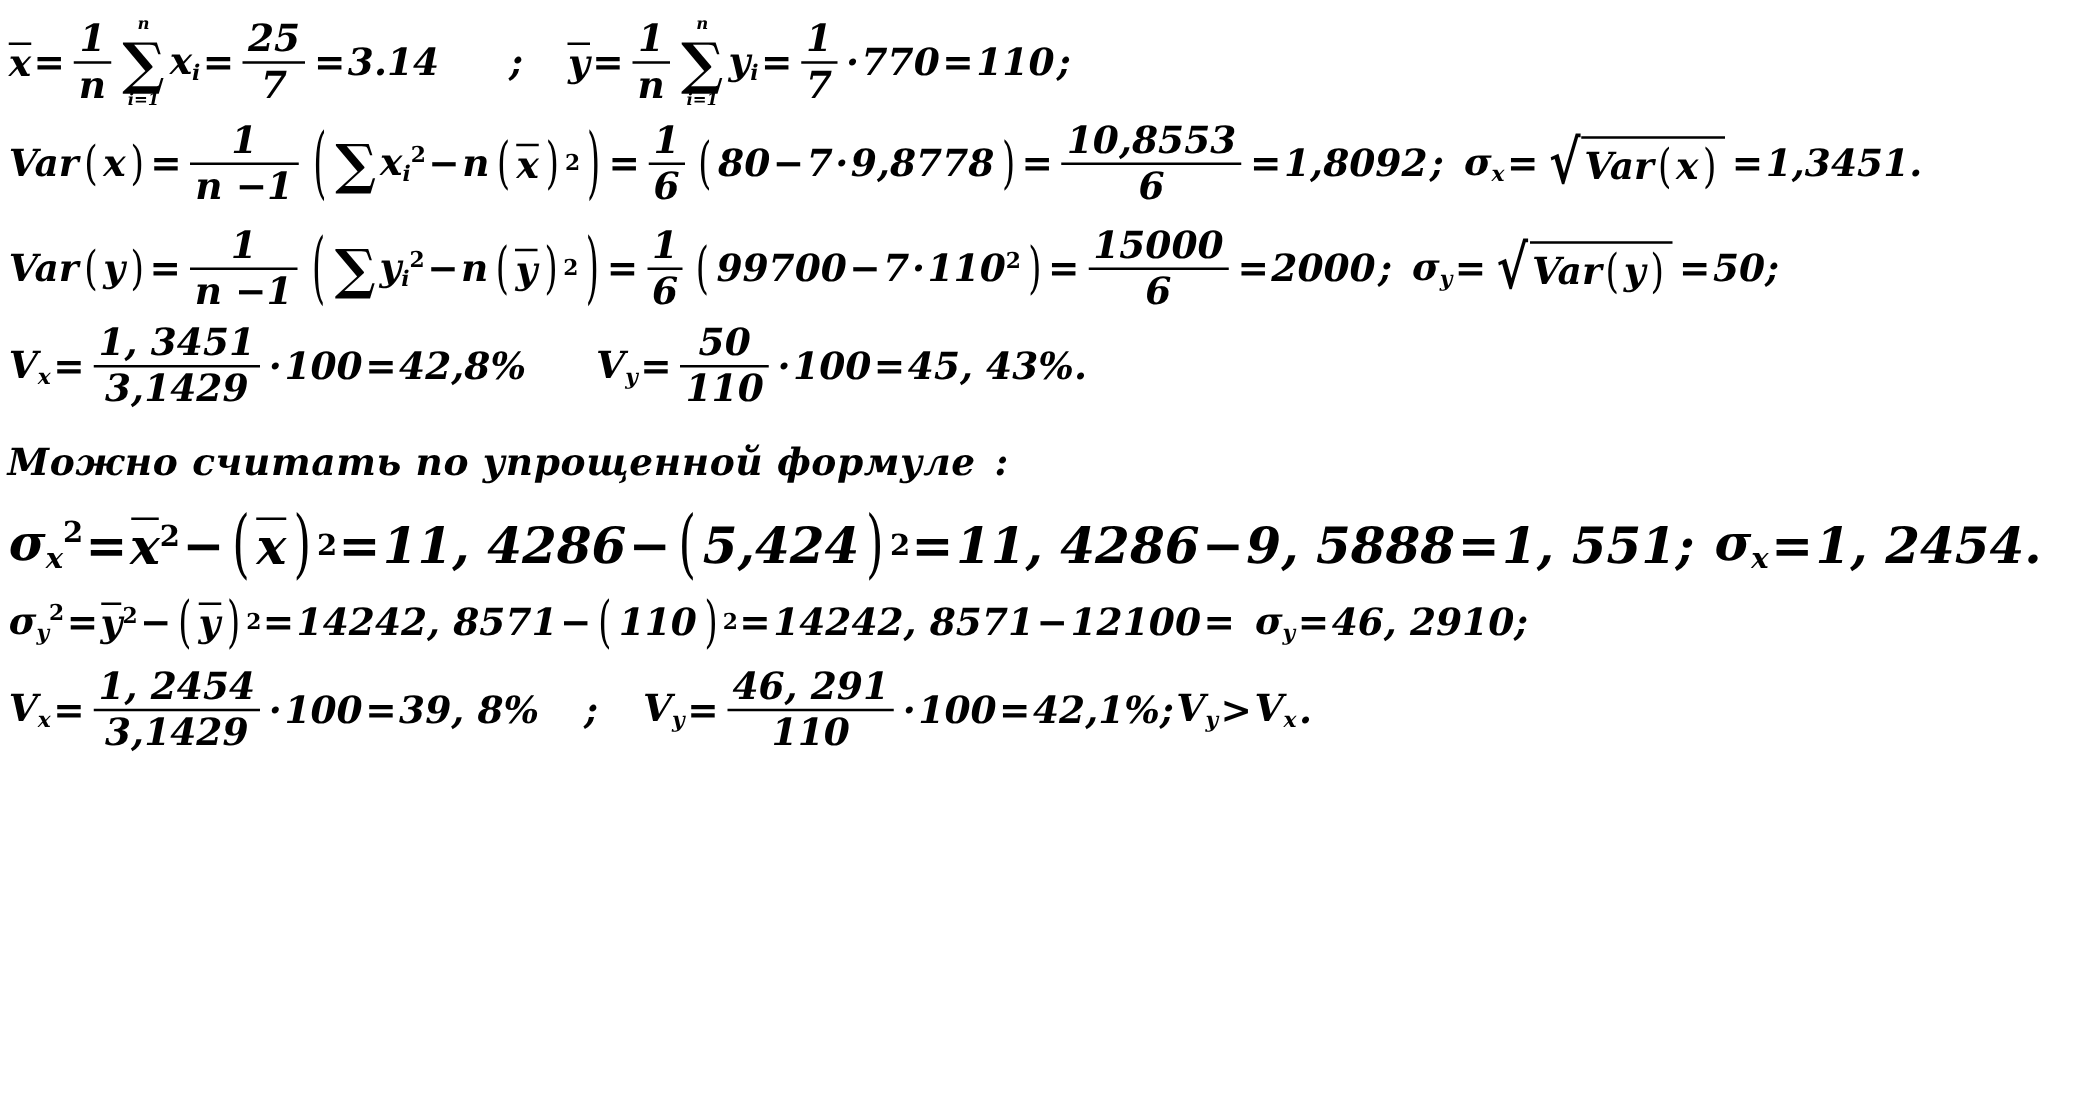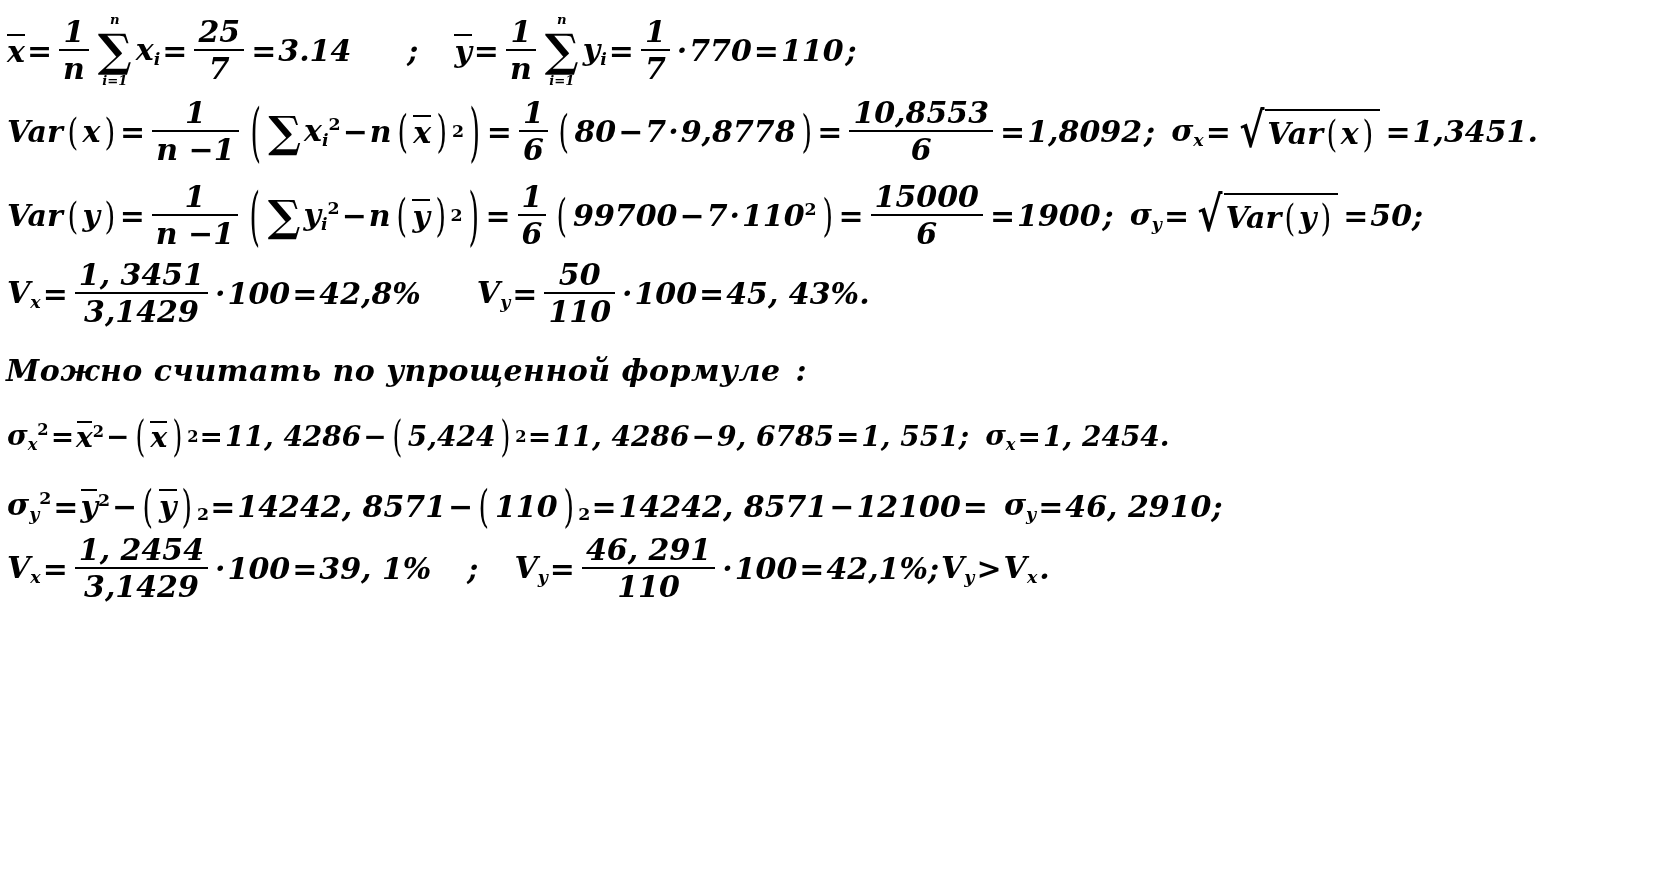--- a/index.html
+++ b/index.html
@@ -21,22 +21,22 @@
     font-style:italic;
     font-weight:700;
     white-space:nowrap;
   }
   
   .l1{ margin-top:4px;  height:76px; font-size:30px;}
   .l2{ margin-top:4px;  height:78px; font-size:30px;}
   .l3{ margin-top:6px;  height:78px; font-size:30px;}
   .l4{ margin-top:6px;  height:66px; font-size:30px;}
   .l5{ margin-top:22px; height:44px; font-size:30px;}
-  .l6{ margin-top:18px; height:52px; font-size:28px;}
-  .l7{ margin-top:10px; height:52px; font-size:30px;align-items:flex-end;}
+  .l6{ margin-top:18px; height:52px; font-size:40px;}
+  .l7{ margin-top:10px; height:52px; font-size:30px;}
   .l8{ margin-top:10px; height:68px; font-size:30px;}
 
   .tok{ padding:0 1px; }
   .sp{ display:inline-block; width:14px;}
   .sp-l{ display:inline-block; width:34px;}
   .sp-xl{ display:inline-block; width:54px;}
 
   
   .frac{
     display:inline-flex;
@@ -266,21 +266,21 @@
     <span class="tok">·</span>
     <span class="tok"><span>110</span><span class="supn">2</span></span>
     <span class="paren med">)</span>
     <span class="tok">=</span>
     <span class="frac">
       <span class="num">15000</span>
       <span class="bar"></span>
       <span class="den">6</span>
     </span>
     <span class="tok">=</span>
-    <span class="tok">1900</span>
+    <span class="tok">2000</span>
     <span class="tok">;</span>
     <span class="sp"></span>
     <span class="tok"><span>σ</span><sub>y</sub></span>
     <span class="tok">=</span>
     <span class="sqrt">
       <span class="rad">√</span>
       <span class="body">
         <span>Var</span>
         <span class="paren sm">(</span>
         <span>y</span>
@@ -335,21 +335,21 @@
     <span class="tok">=</span>
     <span class="tok">11, 4286</span>
     <span class="tok">−</span>
     <span class="paren med">(</span>
     <span class="tok">5,424</span>
     <span class="paren med">)</span>
     <span class="supn">2</span>
     <span class="tok">=</span>
     <span class="tok">11, 4286</span>
     <span class="tok">−</span>
-    <span class="tok">9, 6785</span>
+    <span class="tok">9, 5888</span>
     <span class="tok">=</span>
     <span class="tok">1, 551;</span>
     <span class="sp"></span>
     <span class="tok"><span>σ</span><sub>x</sub></span>
     <span class="tok">=</span>
     <span class="tok">1, 2454.</span>
   </div>
 
   <div class="line l7">
     <span class="tok"><span>σ</span><sub>y</sub><span class="supn">2</span></span>
@@ -382,21 +382,21 @@
     <span class="tok"><i>V</i><sub>x</sub></span>
     <span class="tok">=</span>
     <span class="frac">
       <span class="num">1, 2454</span>
       <span class="bar"></span>
       <span class="den">3,1429</span>
     </span>
     <span class="tok">·</span>
     <span class="tok">100</span>
     <span class="tok">=</span>
-    <span class="tok">39, 1%</span>
+    <span class="tok">39, 8%</span>
     <span class="sp-l"></span>
     <span class="tok">;</span>
     <span class="sp-l"></span>
     <span class="tok"><i>V</i><sub>y</sub></span>
     <span class="tok">=</span>
     <span class="frac">
       <span class="num">46, 291</span>
       <span class="bar"></span>
       <span class="den">110</span>
     </span>

